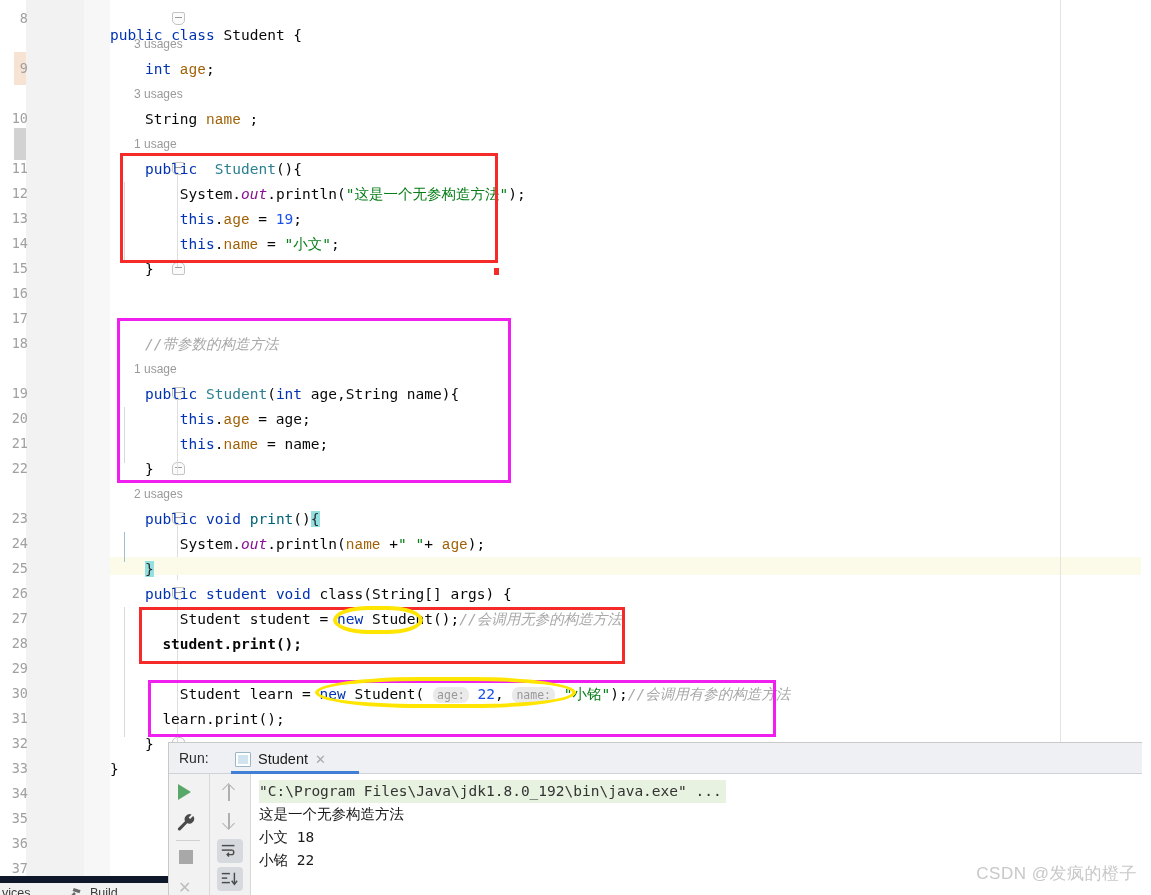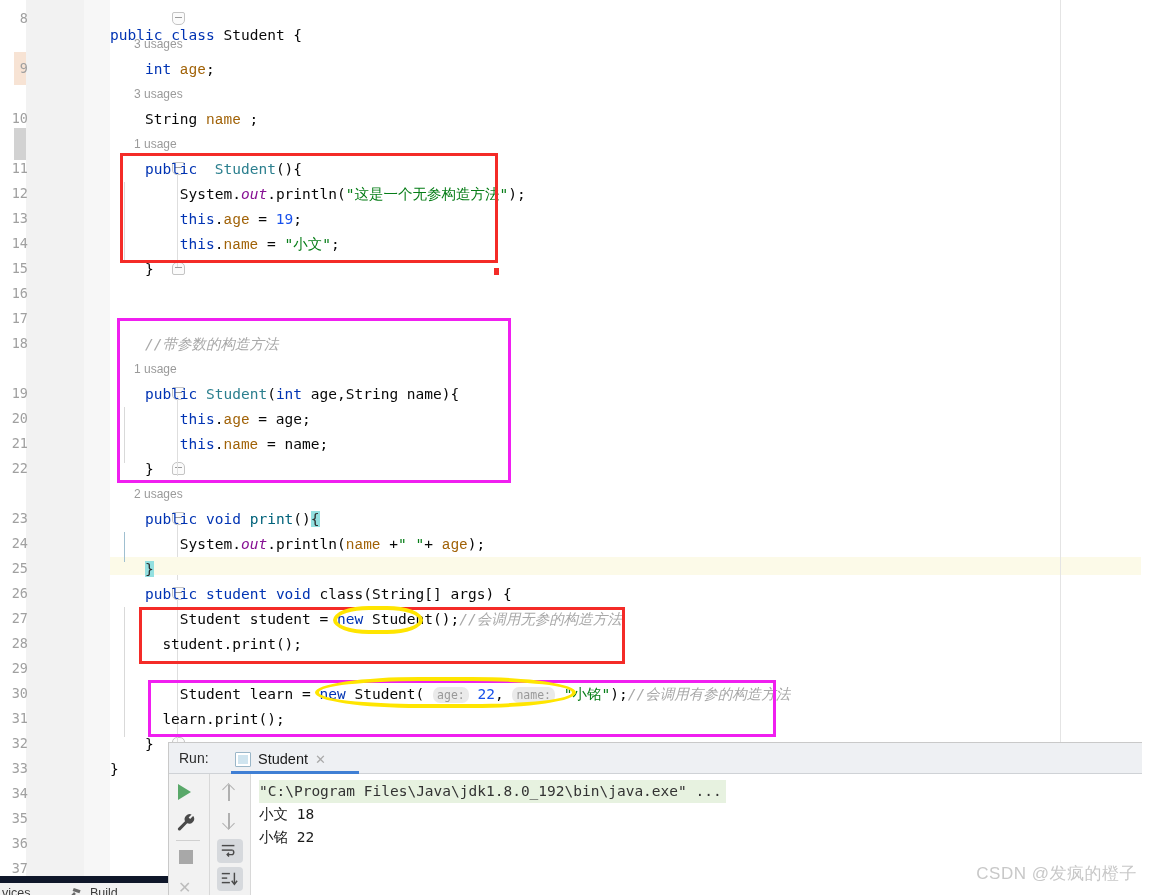--- a/index.html
+++ b/index.html
@@ -332,21 +332,21 @@
       <div class="cl" style="top: 385px;"><span class="plain">    </span><span class="kw">public</span><span class="plain"> </span><span class="cls">Student</span><span class="plain">(</span><span class="kw">int</span><span class="plain"> age,</span><span class="plain">String</span><span class="plain"> name){</span></div>
       <div class="cl" style="top: 410px;"><span class="plain">        </span><span class="kw">this</span><span class="plain">.</span><span class="fld">age</span><span class="plain"> = age;</span></div>
       <div class="cl" style="top: 435px;"><span class="plain">        </span><span class="kw">this</span><span class="plain">.</span><span class="fld">name</span><span class="plain"> = name;</span></div>
       <div class="cl" style="top: 460px;"><span class="plain">    }</span></div>
       <div class="usage" style="top: 487px; left: 24px;">2 usages</div>
       <div class="cl" style="top: 510px;"><span class="plain">    </span><span class="kw">public</span><span class="plain"> </span><span class="kw">void</span><span class="plain"> </span><span class="mth">print</span><span class="plain">()</span><span class="brace-hl">{</span></div>
       <div class="cl" style="top: 535px;"><span class="plain">        System.</span><span class="stc">out</span><span class="plain">.println(</span><span class="fld">name</span><span class="plain"> +</span><span class="str">" "</span><span class="plain">+ </span><span class="fld">age</span><span class="plain">);</span></div>
       <div class="cl" style="top: 560px;"><span class="plain">    </span><span class="brace-hl">}</span></div>
       <div class="cl" style="top: 585px;"><span class="plain">    </span><span class="kw">public</span><span class="plain"> </span><span class="kw">student</span><span class="plain"> </span><span class="kw">void</span><span class="plain"> </span><span class="plain">class</span><span class="plain">(</span><span class="plain">String</span><span class="plain">[] args) {</span></div>
       <div class="cl" style="top: 610px;"><span class="plain">        </span><span class="plain">Student</span><span class="plain"> student = </span><span class="kw">new</span><span class="plain"> </span><span class="plain">Student</span><span class="plain">();</span><span class="cmt">//会调用无参的构造方法</span></div>
-      <div class="cl" style="top: 635px;"><span class="plain">      student.</span><span class="plain">print</span><span class="plain">();</span></div>
+      <div class="cl" style="top: 635px; font-weight: bold;"><span class="plain">      student.</span><span class="plain">print</span><span class="plain">();</span></div>
       <div class="cl" style="top: 660px;"></div>
       <div class="cl" style="top: 685px;"><span class="plain">        </span><span class="plain">Student</span><span class="plain"> learn = </span><span class="kw">new</span><span class="plain"> </span><span class="plain">Student</span><span class="plain">( </span><span class="hint">age:</span><span class="plain"> </span><span class="num">22</span><span class="plain">, </span><span class="hint">name:</span><span class="plain"> </span><span class="str">"小铭"</span><span class="plain">);</span><span class="cmt">//会调用有参的构造方法</span></div>
       <div class="cl" style="top: 710px;"><span class="plain">      learn.</span><span class="plain">print</span><span class="plain">();</span></div>
       <div class="cl" style="top: 735px;"><span class="plain">    }</span></div>
       <div class="cl" style="top: 760px;"><span class="plain">}</span></div>
       <div class="cl" style="top: 785px;"></div>
       <div class="cl" style="top: 810px;"></div>
       <div class="cl" style="top: 835px;"></div>
       <div class="cl" style="top: 860px;"></div>
       <div class="indent-guide" style="left: 14px; top: 182px; height: 80px;"></div>
@@ -417,20 +417,21 @@
           <line x1="2" y1="9" x2="8" y2="9"></line>
           <line x1="2" y1="14" x2="11" y2="14"></line>
         <line x1="16" y1="3" x2="16" y2="15"></line>
           <polyline points="13,12 16,16 19,12" fill="none"></polyline>
       </svg>
     </div>
   </div>
 
   <div class="console">
       <div><span class="conline cmdline">"C:\Program Files\Java\jdk1.8.0_192\bin\java.exe" ...</span></div>
+      <div><span class="conline">这是一个无参构造方法</span></div>
       <div><span class="conline">小文 18</span></div>
       <div><span class="conline">小铭 22</span></div>
     </div>
 </div>
 
 <div id="statusbar">
   <span class="sb-text" style="left:2px;top:3px;">vices</span>
   <span class="sb-text" style="left:90px;top:3px;">Build</span>
   <span style="position:absolute;left:66px;top:2px;">
     <svg width="18" height="16" viewBox="0 0 20 18" fill="#6a6a6a">

